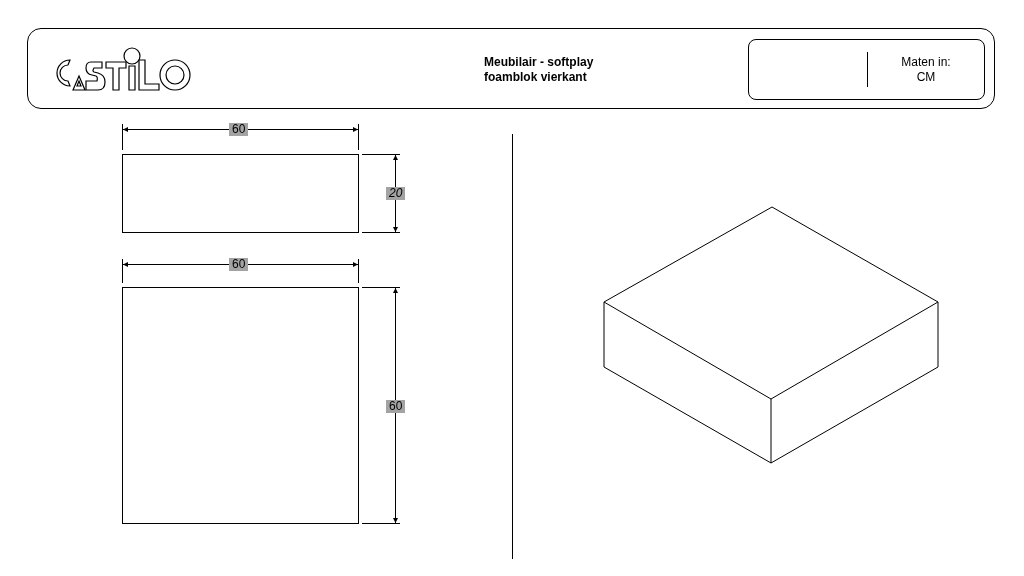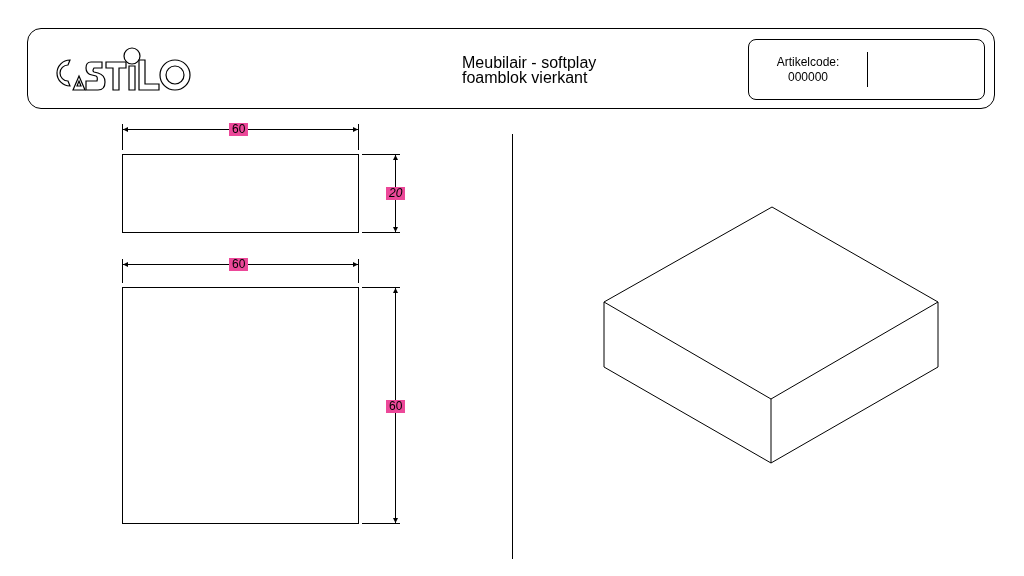--- a/index.html
+++ b/index.html
@@ -1,26 +1,26 @@
 <!DOCTYPE html>
 <html><head>
 <meta charset="utf-8">
 <style>
   html, body { margin:0; padding:0; background:#ffffff; }
   body { width:1024px; height:576px; position:relative; overflow:hidden; font-family:"Liberation Sans", sans-serif; color:#000; }
   .header-frame { position:absolute; left:27px; top:28px; width:968px; height:81px; border:1px solid #000; border-radius:14px; box-sizing:border-box; }
   .logo { position:absolute; left:46px; top:46px; width:152px; height:50px; }
-  .title { position:absolute; left:462px; top:55px; font-size:16px; font-weight:normal; line-height:15px; }
+  .title { position:absolute; left:484px; top:55px; font-size:12px; font-weight:bold; line-height:15px; }
   .info-box { position:absolute; left:748px; top:39px; width:237px; height:61px; border:1px solid #000; border-radius:8px; box-sizing:border-box; }
   .info-sep { position:absolute; left:118px; top:12px; width:1px; height:35px; background:#000; }
   .info-cell { position:absolute; top:15px; font-size:12px; line-height:15px; text-align:center; }
   .info-cell.code { left:0; width:118px; }
   .info-cell.units { left:119px; width:116px; }
   svg.drawing { position:absolute; left:0; top:0; }
-  .dim-label { position:absolute; font-size:12px; background:#ec4899; padding:0 3px; line-height:13px; }
+  .dim-label { position:absolute; font-size:12px; background:#a3a3a3; padding:0 3px; line-height:13px; }
 </style>
 </head>
 <body>
 
 <div class="header-frame"></div>
 
 <svg class="logo" viewBox="0 0 152 50" width="152" height="50">
   <g fill="none" stroke="#000" stroke-width="1.2">
 
     <path d="M24 14 A13 13 0 1 0 24 40 L22 35 A8 8 0 1 1 22 19 Z"></path>
@@ -41,25 +41,25 @@
     <circle cx="129" cy="29" r="9"></circle>
   </g>
 </svg>
 
 <div class="title">
   <div>Meubilair - softplay</div>
   <div>foamblok vierkant</div>
 </div>
 
 <div class="info-box">
-  <div class="info-cell code">
-    <div>Artikelcode:</div>
-    <div>000000</div>
+  <div class="info-sep"></div>
+  <div class="info-cell units">
+    <div>Maten in:</div>
+    <div>CM</div>
   </div>
-  <div class="info-sep"></div>
 </div>
 
 <svg class="drawing" width="1024" height="576" viewBox="0 0 1024 576">
   <defs>
     <marker id="arr" viewBox="0 0 6 6" refX="6" refY="3" markerWidth="5" markerHeight="5" orient="auto-start-reverse">
       <path d="M0 0 L6 3 L0 6 Z" fill="#000"></path>
     </marker>
   </defs>
   <g stroke="#000" stroke-width="1" fill="none" shape-rendering="crispEdges">
 

